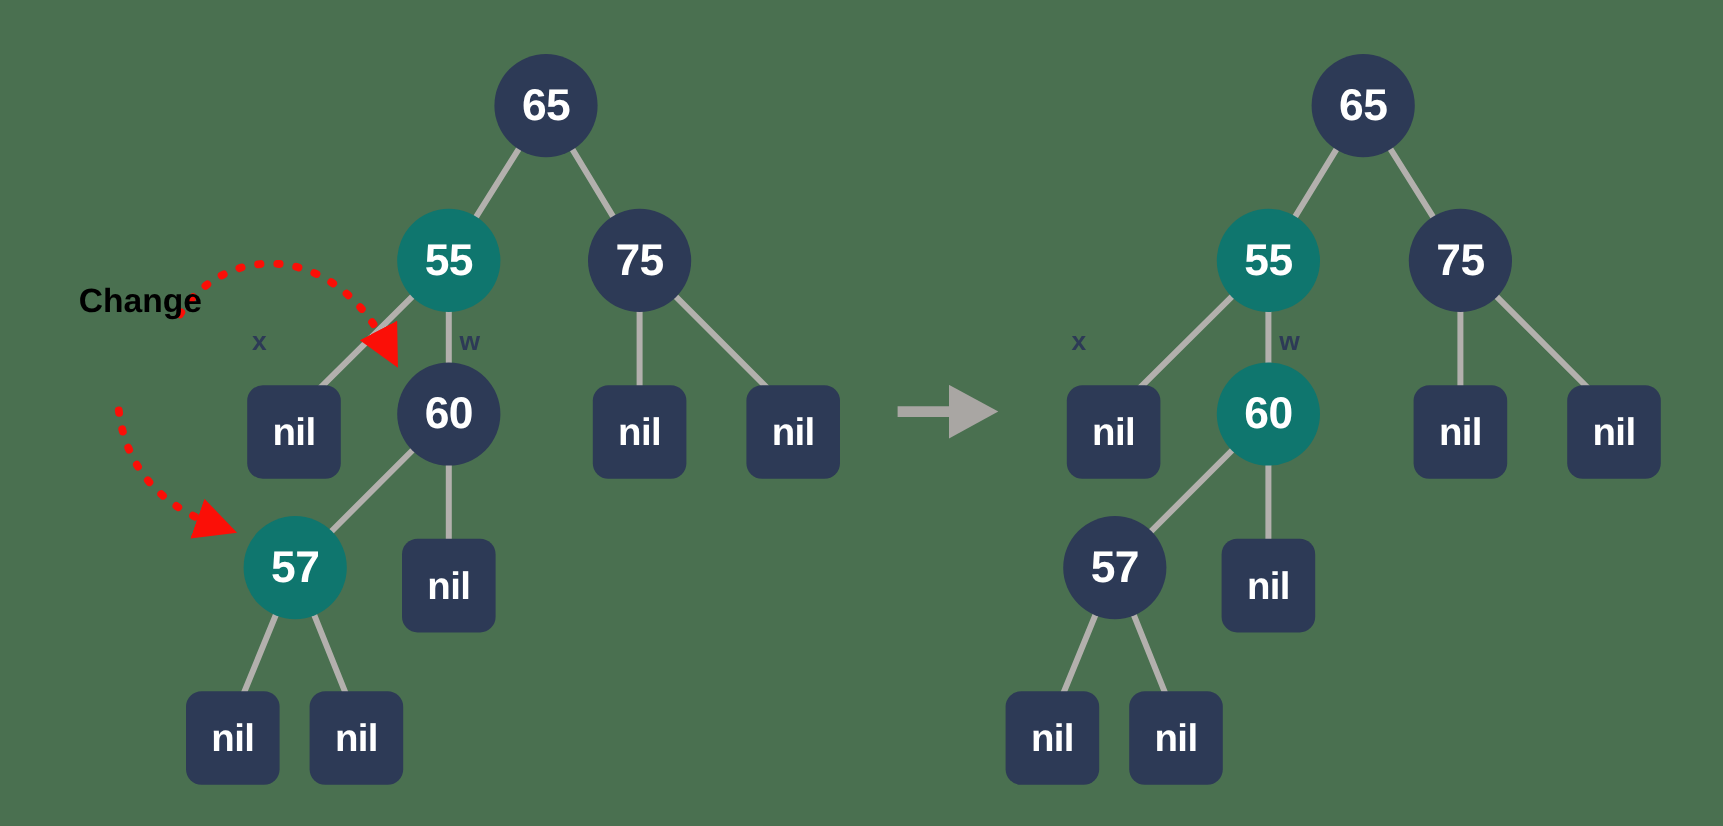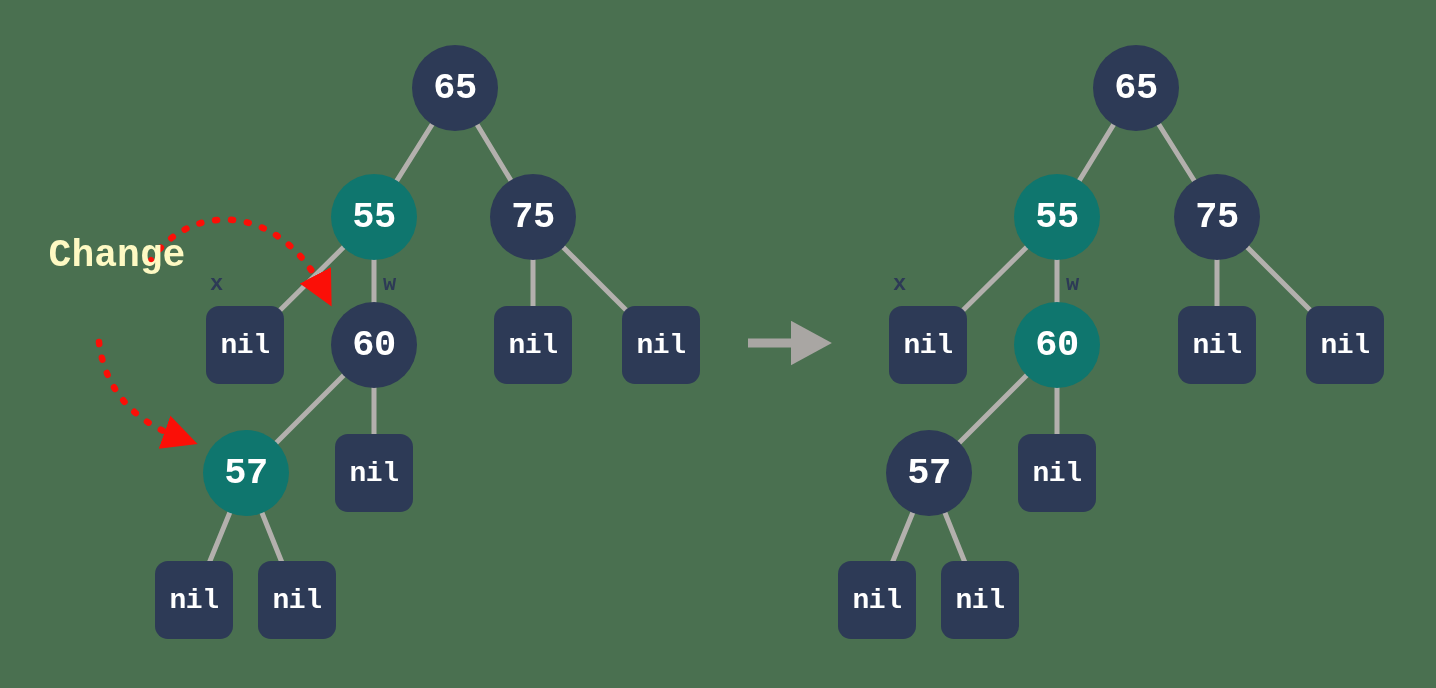--- a/index.html
+++ b/index.html
@@ -5,21 +5,21 @@
   html, body {
     margin: 0;
     padding: 0;
     background: #4a7050;
   }
   #canvas {
     position: relative;
     width: 1436px;
     height: 688px;
     background: #4a7050;
-    font-family: Liberation Mono, monospace;
+    font-family: Liberation Sans, sans-serif;
     overflow: hidden;
   }
   #edges {
     position: absolute;
     left: 0;
     top: 0;
     width: 1436px;
     height: 688px;
   }
   .node {
@@ -32,37 +32,38 @@
     letter-spacing: -0.5px;
     box-sizing: border-box;
     user-select: none;
   }
   .node.circle {
     border-radius: 50%;
     font-size: 37px;
   }
   .node.nilbox {
     border-radius: 13px;
-    font-size: 28px;
+    font-size: 32px;
+    margin-top: 15px;
   }
   .node.black { background: #2d3a56; }
   .node.red   { background: #0f766e; }
 
   .ptr-label {
     position: absolute;
     color: #2d3a56;
     font-weight: bold;
     font-size: 22px;
     user-select: none;
   }
   .caption {
     position: absolute;
-    color: #fef9c3;
+    color: #000000;
     font-weight: bold;
-    font-size: 38px;
+    font-size: 28px;
     line-height: 1.18;
     text-align: center;
     user-select: none;
   }
 </style>
 </head>
 <body>
 
 <div id="canvas">
 

